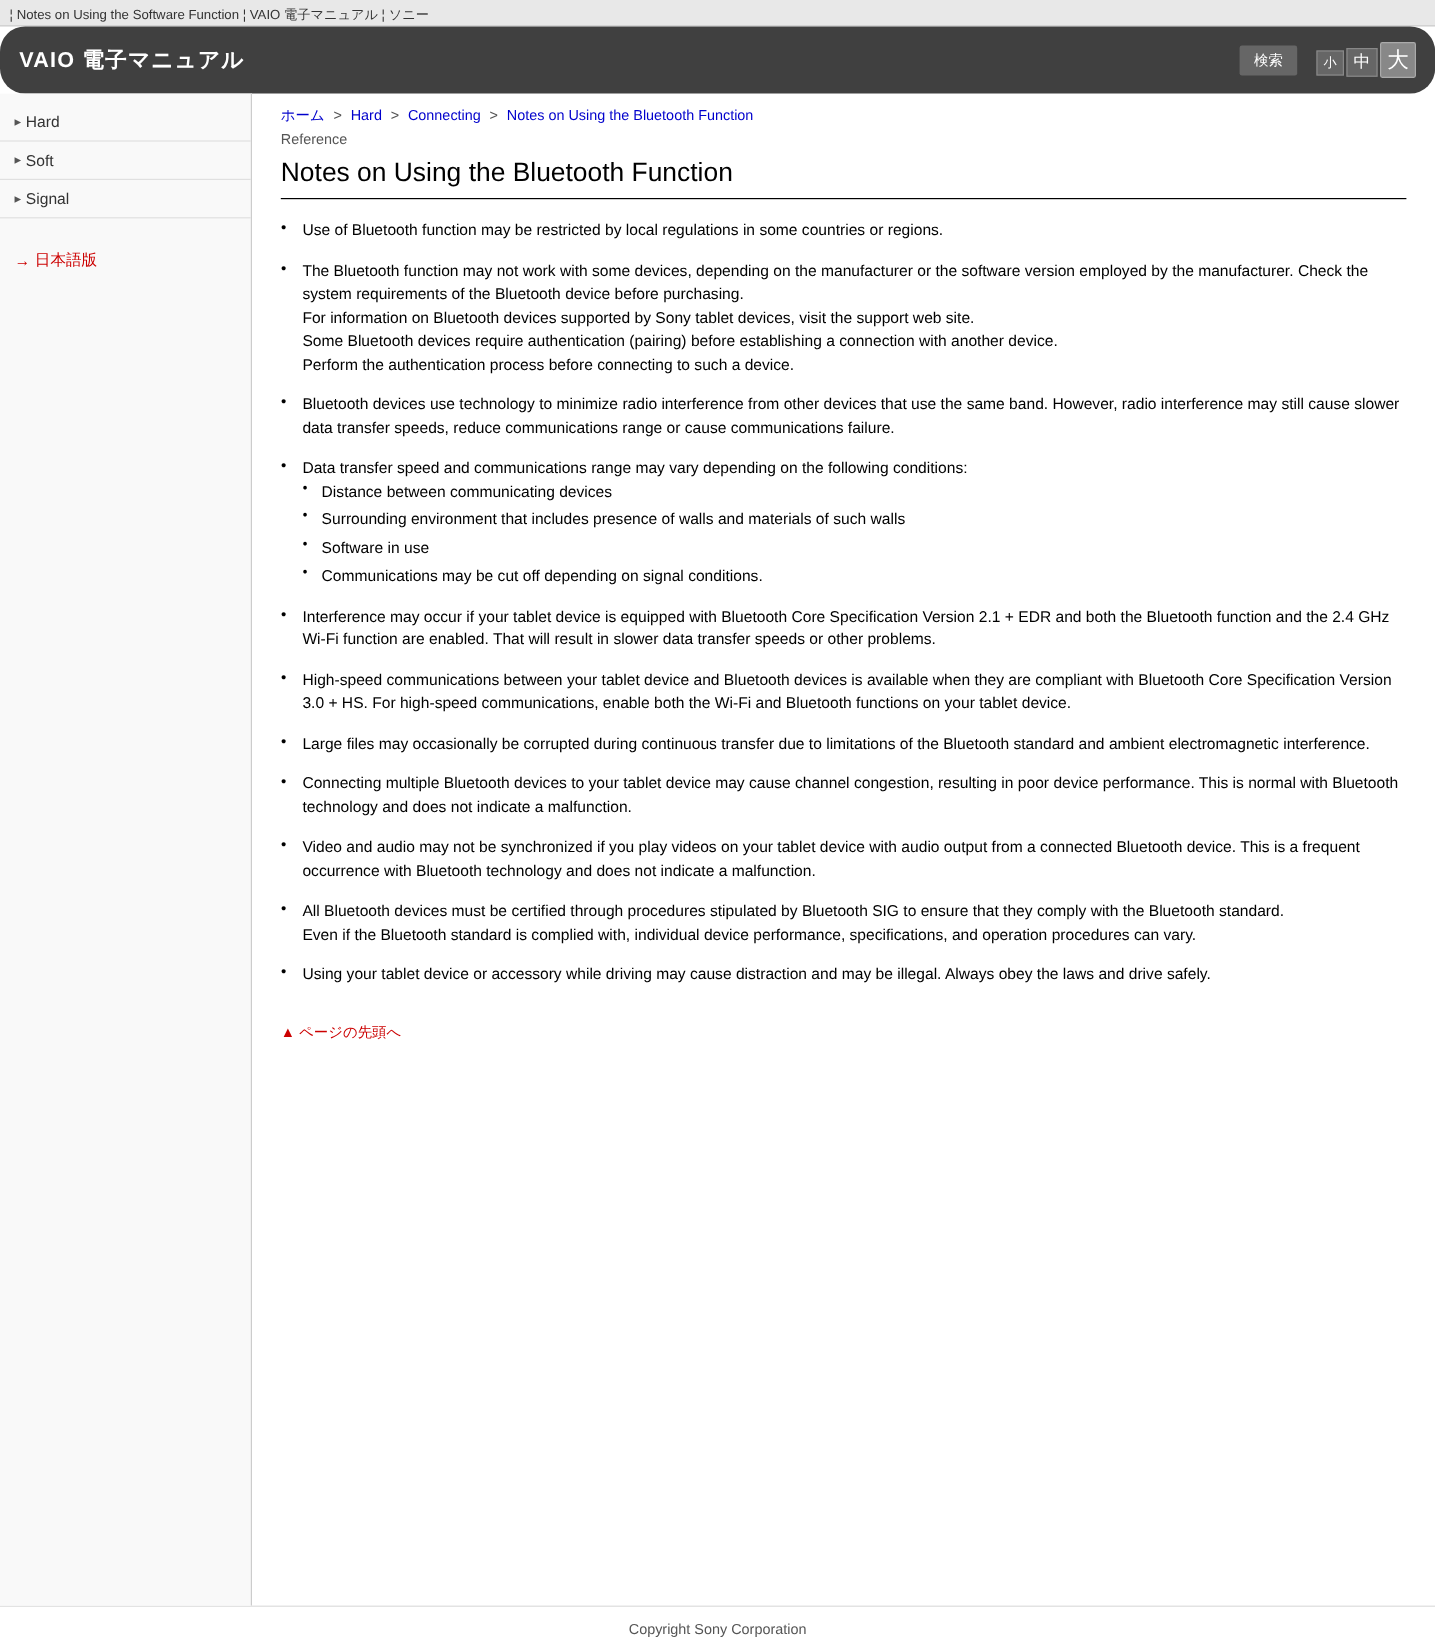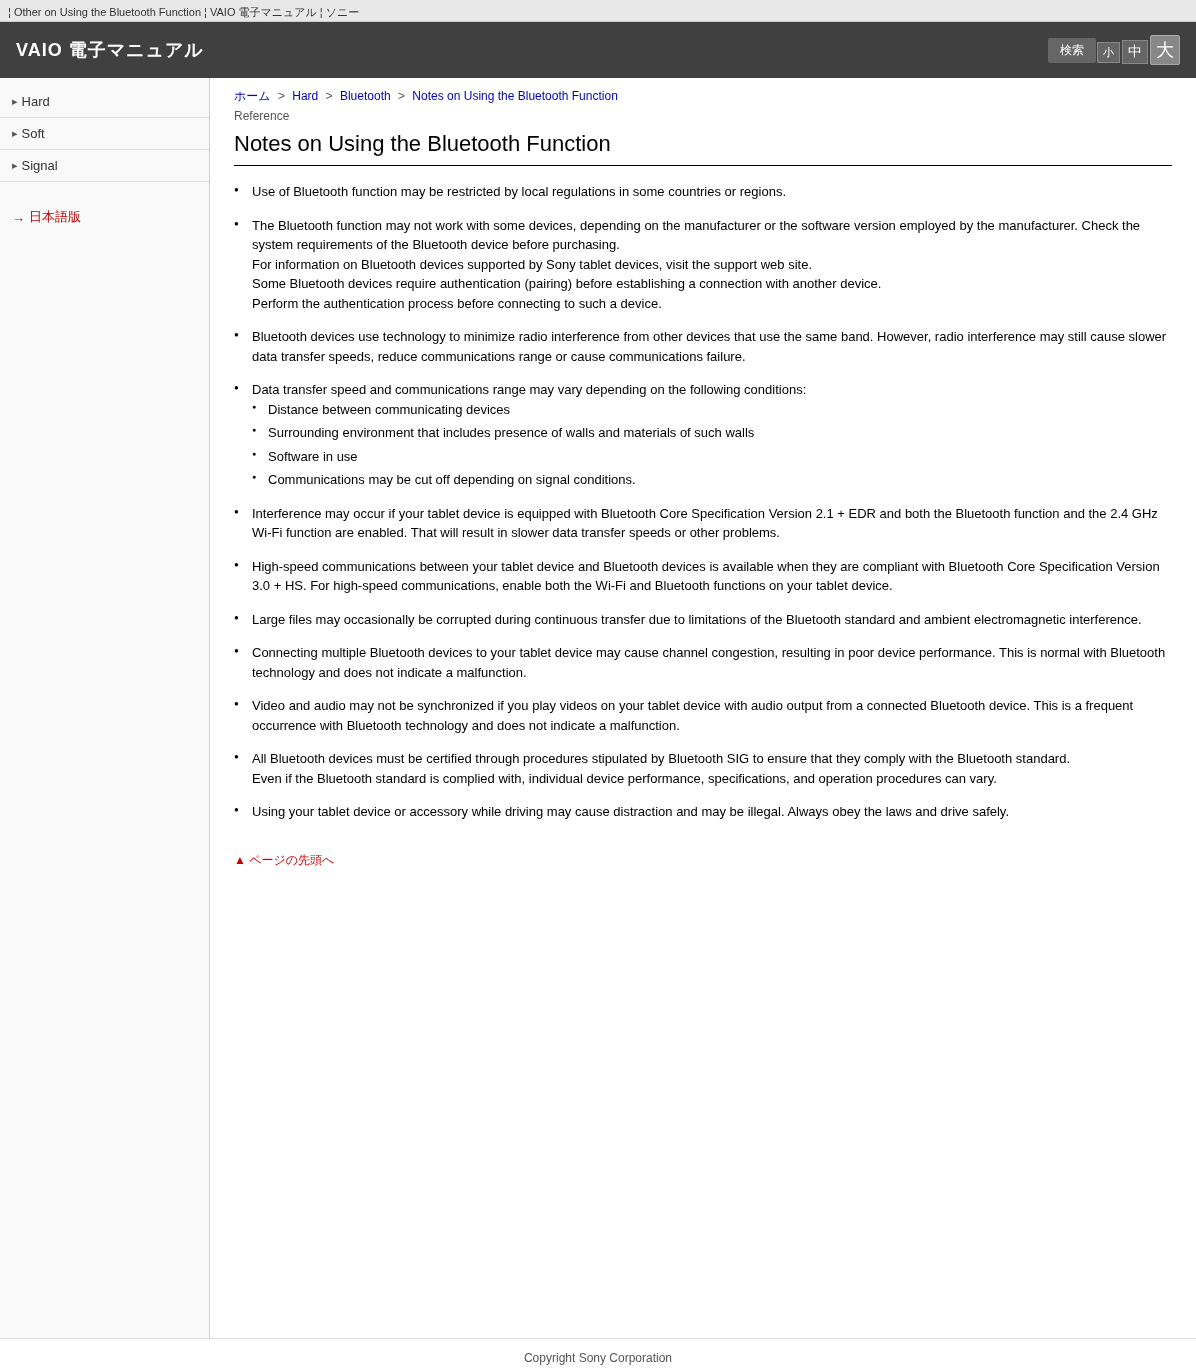--- a/index.html
+++ b/index.html
@@ -25,31 +25,32 @@
 
     
     .header {
       background: #404040;
       color: #fff;
       display: flex;
       align-items: center;
       justify-content: space-between;
       padding: 0 16px;
       height: 56px;
+      border-radius: 21px;
     }
     .header-title {
       font-size: 18px;
       font-weight: bold;
       color: #fff;
       letter-spacing: 1px;
     }
     .header-right {
       display: flex;
       align-items: center;
-      gap: 1px;
+      gap: 16px;
     }
     .header-btn {
       background: #666;
       color: #fff;
       border: none;
       padding: 4px 12px;
       font-size: 12px;
       cursor: pointer;
       border-radius: 2px;
     }
@@ -227,21 +228,21 @@
       font-size: 12px;
       color: #555;
       padding: 12px 0;
       border-top: 1px solid #ddd;
     }
   </style>
 </head>
 <body>
 
 <div class="tab-bar">
-  <span>¦ Other on Using the Bluetooth Function ¦ VAIO 電子マニュアル ¦ ソニー</span>
+  <span>¦ Notes on Using the Software Function ¦ VAIO 電子マニュアル ¦ ソニー</span>
 </div>
 
 <div class="header">
   <span class="header-title">VAIO 電子マニュアル</span>
   <div class="header-right">
     <button class="header-btn">検索</button>
     <div class="font-size-controls">
       <span class="font-size-small">小</span>
       <span class="font-size-mid">中</span>
       <span class="font-size-large">大</span>
@@ -270,21 +271,21 @@
     </div>
   </div>
 
   <div class="content">
 
     <div class="breadcrumb">
       <a href="#">ホーム</a>
       <span class="breadcrumb-sep"> &gt; </span>
       <a href="#">Hard</a>
       <span class="breadcrumb-sep"> &gt; </span>
-      <a href="#">Bluetooth</a>
+      <a href="#">Connecting</a>
       <span class="breadcrumb-sep"> &gt; </span>
       <span class="breadcrumb-current">Notes on Using the Bluetooth Function</span>
     </div>
 
     <div class="reference-label">Reference</div>
 
     <h1 class="page-title">Notes on Using the Bluetooth Function</h1>
 
     <div class="content-body">
       <ul>

